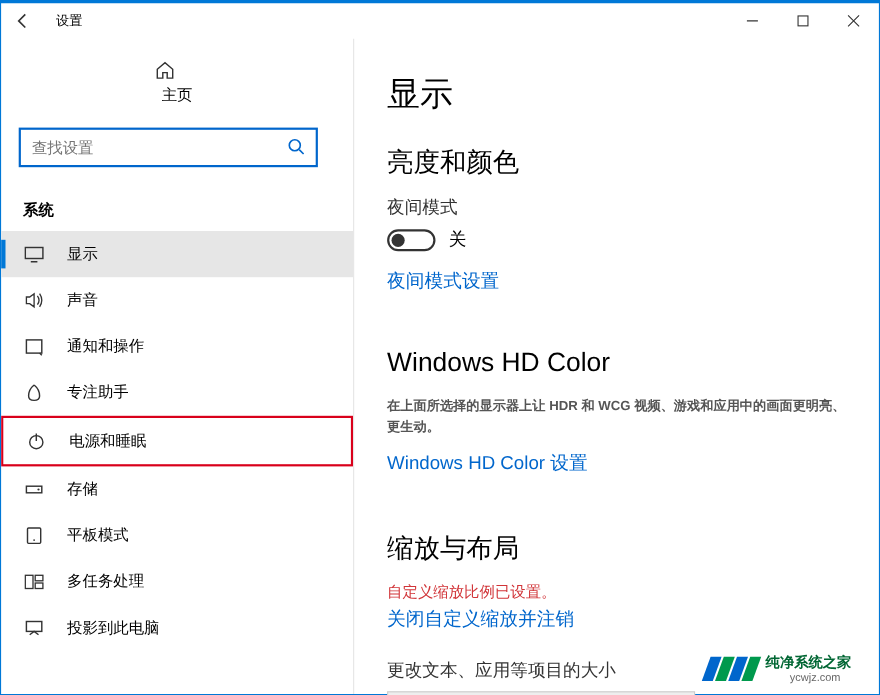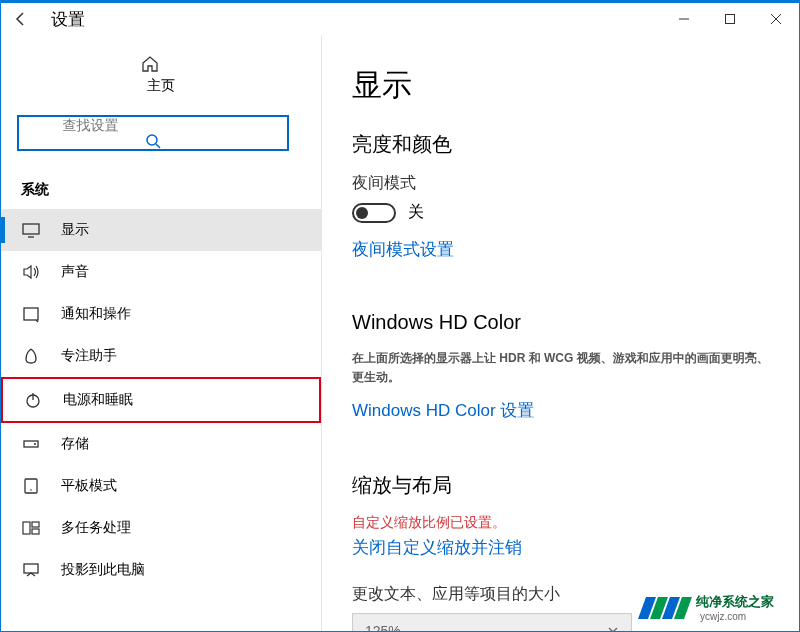--- a/index.html
+++ b/index.html
@@ -1,55 +1,55 @@
 <!DOCTYPE html>
 <html><head>
 <meta charset="utf-8">
 <style>
 * { margin: 0; padding: 0; box-sizing: border-box; font-family: "Microsoft YaHei", "Segoe UI", sans-serif; }
 body { width: 800px; height: 632px; background: #fff; overflow: hidden; position: relative; }
 .window { width: 800px; height: 632px; border: 1px solid #0078d7; border-top: 3px solid #0078d7; display: flex; flex-direction: column; background: #fff; }
 .titlebar { height: 32px; display: flex; align-items: center; position: relative; }
 .back-btn { width: 40px; height: 32px; display: flex; align-items: center; justify-content: center; font-size: 16px; }
-.title-text { font-size: 17px; margin-left: 10px; }
+.title-text { font-size: 12px; margin-left: 10px; }
 .win-controls { position: absolute; right: 0; top: 0; display: flex; }
 .win-btn { width: 46px; height: 32px; display: flex; align-items: center; justify-content: center; font-size: 12px; }
 .body { flex: 1; display: flex; overflow: hidden; }
 .sidebar { width: 320px; padding: 0; overflow-y: auto; }
 .home-row { display: flex; align-items: center; padding: 10px 20px; margin-top: 10px; flex-direction: column; }
 .home-icon { width: 20px; margin-right: 20px; font-size: 16px; }
 .home-label { font-size: 14px; }
-.search-box { margin: 10px 32px 20px 16px; border: 2px solid #0066cc; height: 36px; display: flex; align-items: center; padding: 0 10px; justify-content: space-between; flex-direction: column; }
+.search-box { margin: 10px 32px 20px 16px; border: 2px solid #0066cc; height: 36px; display: flex; align-items: center; padding: 0 10px; justify-content: space-between; }
 .search-input { border: none; outline: none; font-size: 14px; flex: 1; color: #666; }
 .search-icon { color: #0066cc; font-size: 14px; }
 .section-header { font-size: 14px; font-weight: 600; padding: 10px 20px; }
 .nav-item { display: flex; align-items: center; padding: 12px 20px; font-size: 14px; position: relative; }
 .nav-item.selected { background: #e6e6e6; }
 .nav-item.selected::before { content: ""; position: absolute; left: 0; top: 8px; bottom: 8px; width: 4px; background: #0078d7; }
 .nav-item.highlighted { border: 2px solid #d9001b; }
 .nav-icon { width: 20px; margin-right: 20px; display: flex; align-items: center; justify-content: center; }
 .nav-icon svg { width: 18px; height: 18px; }
 .content { flex: 1; padding: 30px 30px 20px 30px; overflow-y: auto; border-left: 1px solid #e5e5e5; }
 .page-title { font-size: 30px; font-weight: 400; margin-bottom: 25px; }
-.section-title { font-size: 20px; font-weight: 400; margin-bottom: 15px; margin-top: 10px; }
+.section-title { font-size: 24px; font-weight: 400; margin-bottom: 15px; margin-top: 10px; }
 .field-label { font-size: 16px; margin-bottom: 8px; color: #333; }
 .toggle-row { display: flex; align-items: center; margin-bottom: 15px; }
 .toggle { width: 44px; height: 20px; border: 2px solid #333; border-radius: 10px; position: relative; margin-right: 12px; }
 .toggle-knob { width: 12px; height: 12px; background: #333; border-radius: 50%; position: absolute; left: 2px; top: 2px; }
 .link { color: #0066cc; font-size: 17px; margin-bottom: 15px; display: block; }
 .desc-text { font-size: 12px; color: #555; line-height: 1.6; margin-bottom: 12px; font-weight: bold; }
 .warn-text { font-size: 14px; color: #d13438; margin-bottom: 4px; }
 .dropdown { width: 280px; height: 36px; background: #eee; border: 1px solid #ccc; display: flex; align-items: center; justify-content: space-between; padding: 0 12px; font-size: 14px; color: #666; margin-bottom: 15px; }
 .dropdown-chevron { font-size: 12px; }
 .section-gap { height: 25px; }
 .watermark { position: absolute; right: 26px; bottom: 10px; display: flex; align-items: center; }
 .watermark-logo { display: flex; margin-right: 6px; }
 .wm-bar { width: 10px; height: 22px; transform: skewX(-20deg); margin-right: 2px; }
 .wm-text { font-size: 13px; font-weight: bold; color: #006633; }
-.wm-url { font-size: 10px; color: #666; margin-left: 4px; }
+.wm-url { font-size: 10px; color: #666; margin-left: 22px; }
 </style>
 </head>
 <body>
 
 <div class="window">
   <div class="titlebar">
     <div class="back-btn">
       <svg width="16" height="16" viewBox="0 0 16 16">
           <path d="M10 2 L4 8 L10 14" stroke="#333" stroke-width="1.5" fill="none"></path>
         </svg>

